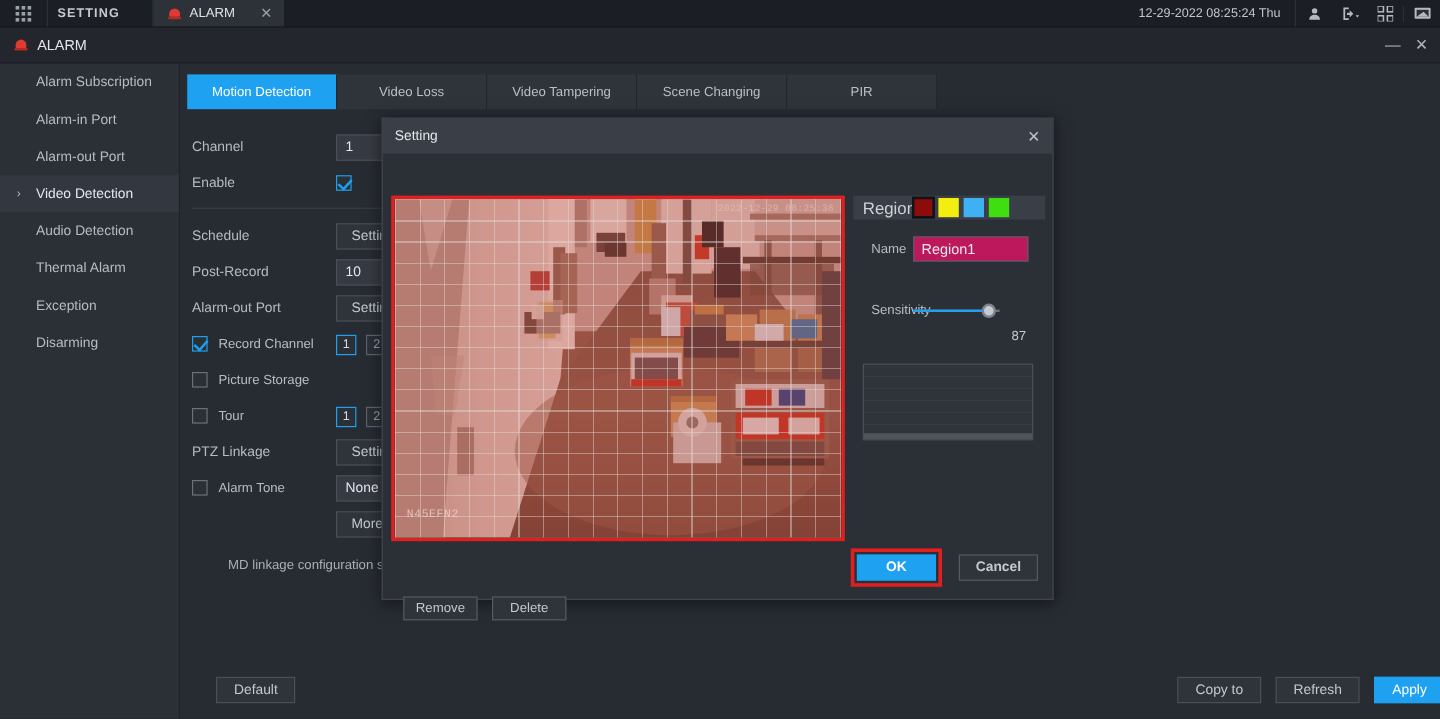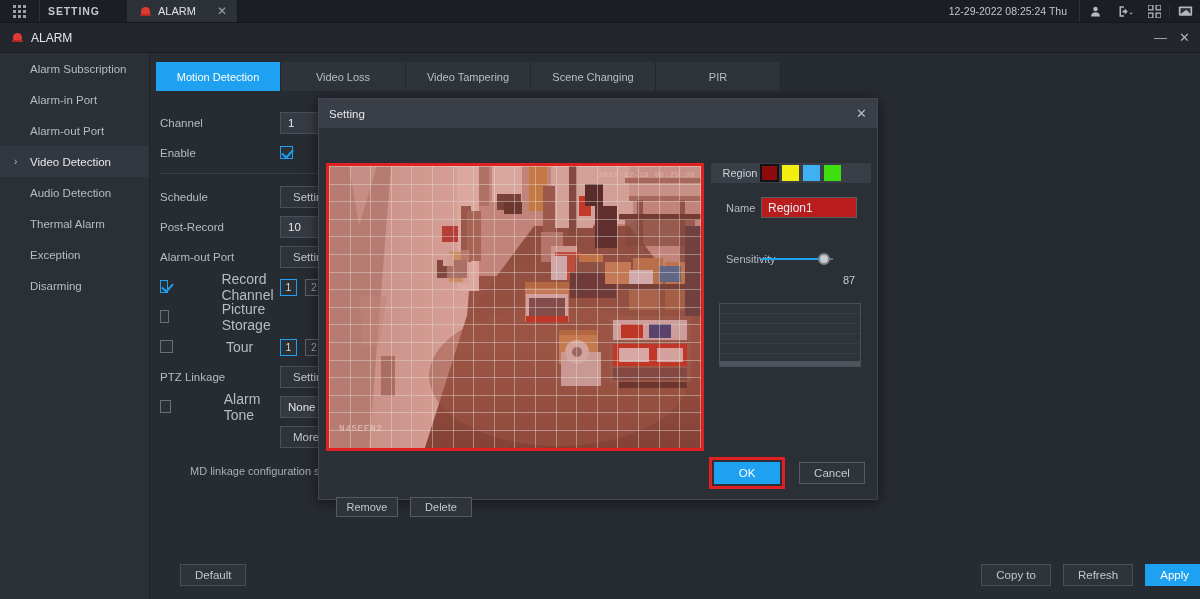--- a/index.html
+++ b/index.html
@@ -110,21 +110,21 @@
   .cbox {
     width:13px; height:13px; border:1px solid #1da1f0; background:#2b2f36;
     display:inline-block; position:relative;
   }
   .cbox.off { border-color:#6b7078; }
   .cbox.on:after {
     content:""; position:absolute; left:3px; top:0px; width:5px; height:9px;
     border:solid #1da1f0; border-width:0 2px 2px 0; transform:rotate(42deg);
   }
   .cbox-row { display:flex; align-items:center; gap:9px; width:120px; }
-  .cbox-row .cl { font-size:14px; color:#b6bcc4;margin-left:44px; }
+  .cbox-row .cl { font-size:11px; color:#b6bcc4; }
   .numbox {
     width:17px; height:17px; border:1px solid #1da1f0; color:#d8dce1; font-size:10.5px;
     display:inline-flex; align-items:center; justify-content:center; background:#2b2f36;
     margin-right:4px; cursor:pointer;
   }
   .numbox.dim { border-color:#5c616a; color:#9aa0a8; }
   .divider { width:470px; height:1px; background:#3a3e46; margin:6px 0 8px 0; }
   .note { font-size:11px; color:#a9afb7; margin-top:14px; padding-left:30px; }
 
   
@@ -178,45 +178,45 @@
   .mbtn {
     width:62px; height:20px; background:#2f333a; border:1px solid #555a63; color:#c3c9d0;
     font-size:11px; display:flex; align-items:center; justify-content:center; cursor:pointer;
   }
 
   
   .rpanel { position:absolute; left:392px; top:35px; width:160px; height:288px; }
   .region-head {
     height:20px; background:#3a3e46; display:flex; align-items:center; padding:0 0 0 8px;
   }
-  .region-head .rlbl { font-size:11px; color:#cdd2d8; width:42px;text-align:center; }
+  .region-head .rlbl { font-size:14px; color:#cdd2d8; width:42px;text-align:center; }
   .swatches { display:flex; gap:4px; align-items:center; }
   .sw { width:17px; height:16px; display:block; }
   .sw.sel { outline:2px solid #111317; outline-offset:-1px; box-shadow:0 0 0 1px #0c0e12; }
   .rrow { display:flex; align-items:center; margin-top:14px; }
   .rrow .rl { width:50px; font-size:11px; color:#b6bcc4;padding-left:15px; }
   .name-inp {
-    width:96px; height:21px; background:#b91c1c; border:1px solid #585d66;
+    width:96px; height:21px; background:#be185d; border:1px solid #585d66;
     color:#e7ebef; font-size:12px; display:flex; align-items:center; padding:0 6px;
   }
   .slider { position:relative; width:82px; height:14px; display:flex; align-items:center; }
   .strack { position:absolute; left:0; right:0; height:2px; background:#6a6f78; }
   .sfill { position:absolute; left:0; height:2px; background:#1da1f0; }
   .sknob {
     position:absolute; width:12px; height:12px; border-radius:50%;
     background:#c6cbd2; border:2px solid #7d838c; transform:translateX(-6px);
   }
   .sval { width:32px; font-size:11px; color:#c6cbd2; margin-left:10px;margin-top:42px; }
   .listbox {
     position:absolute; left:8px; top:140px; width:142px; height:64px;
     border:1px solid #4a4f58; background:#2f333a;
     background-image: repeating-linear-gradient(to bottom, transparent 0 9px, #383c44 9px 10px);
   }
   .listbox .hbar { position:absolute; left:0; right:0; bottom:0; height:5px; background:#4f545d; }
-  .modal-foot { position:absolute; right:12px; bottom:12px; display:flex; gap:14px; align-items:center; }
+  .modal-foot { position:absolute; right:12px; bottom:12px; display:flex; gap:14px; align-items:center;font-weight:bold; }
   .ok-hl { border:3px solid #e02020; padding:2px; }
   .okbtn {
     width:66px; height:22px; background:#1da1f0; color:#fff; font-size:11.5px;
     display:flex; align-items:center; justify-content:center; cursor:pointer;
   }
   .cancelbtn {
     width:66px; height:22px; background:#2f333a; border:1px solid #555a63; color:#c3c9d0;
     font-size:11.5px; display:flex; align-items:center; justify-content:center; cursor:pointer;
   }
 </style>

